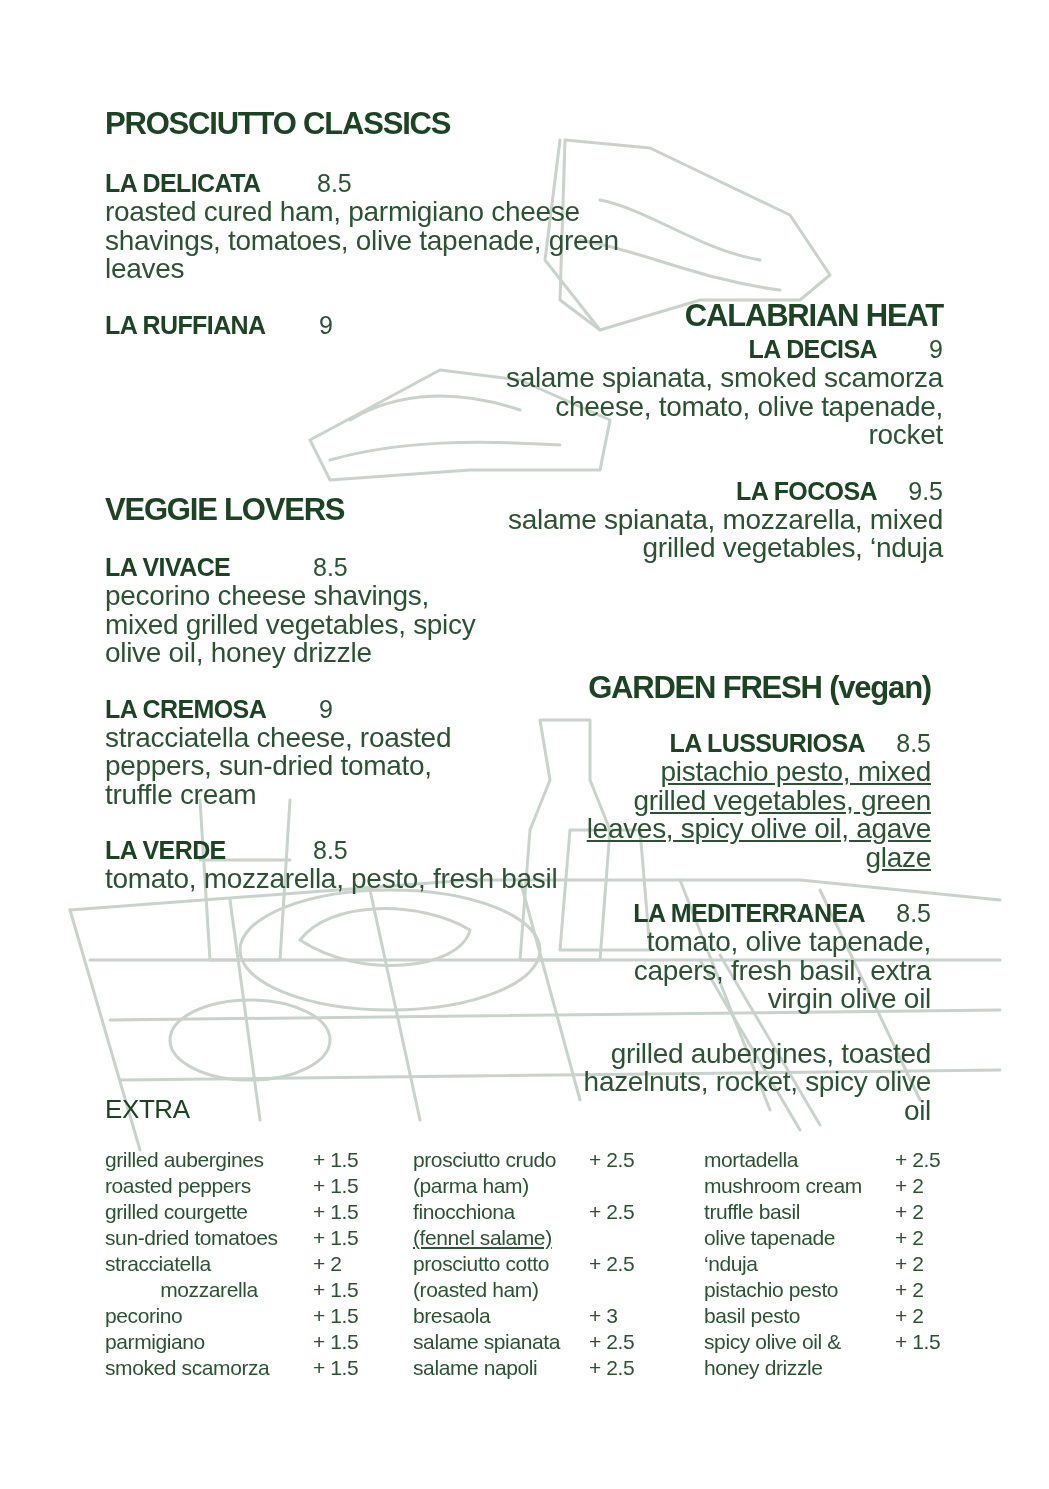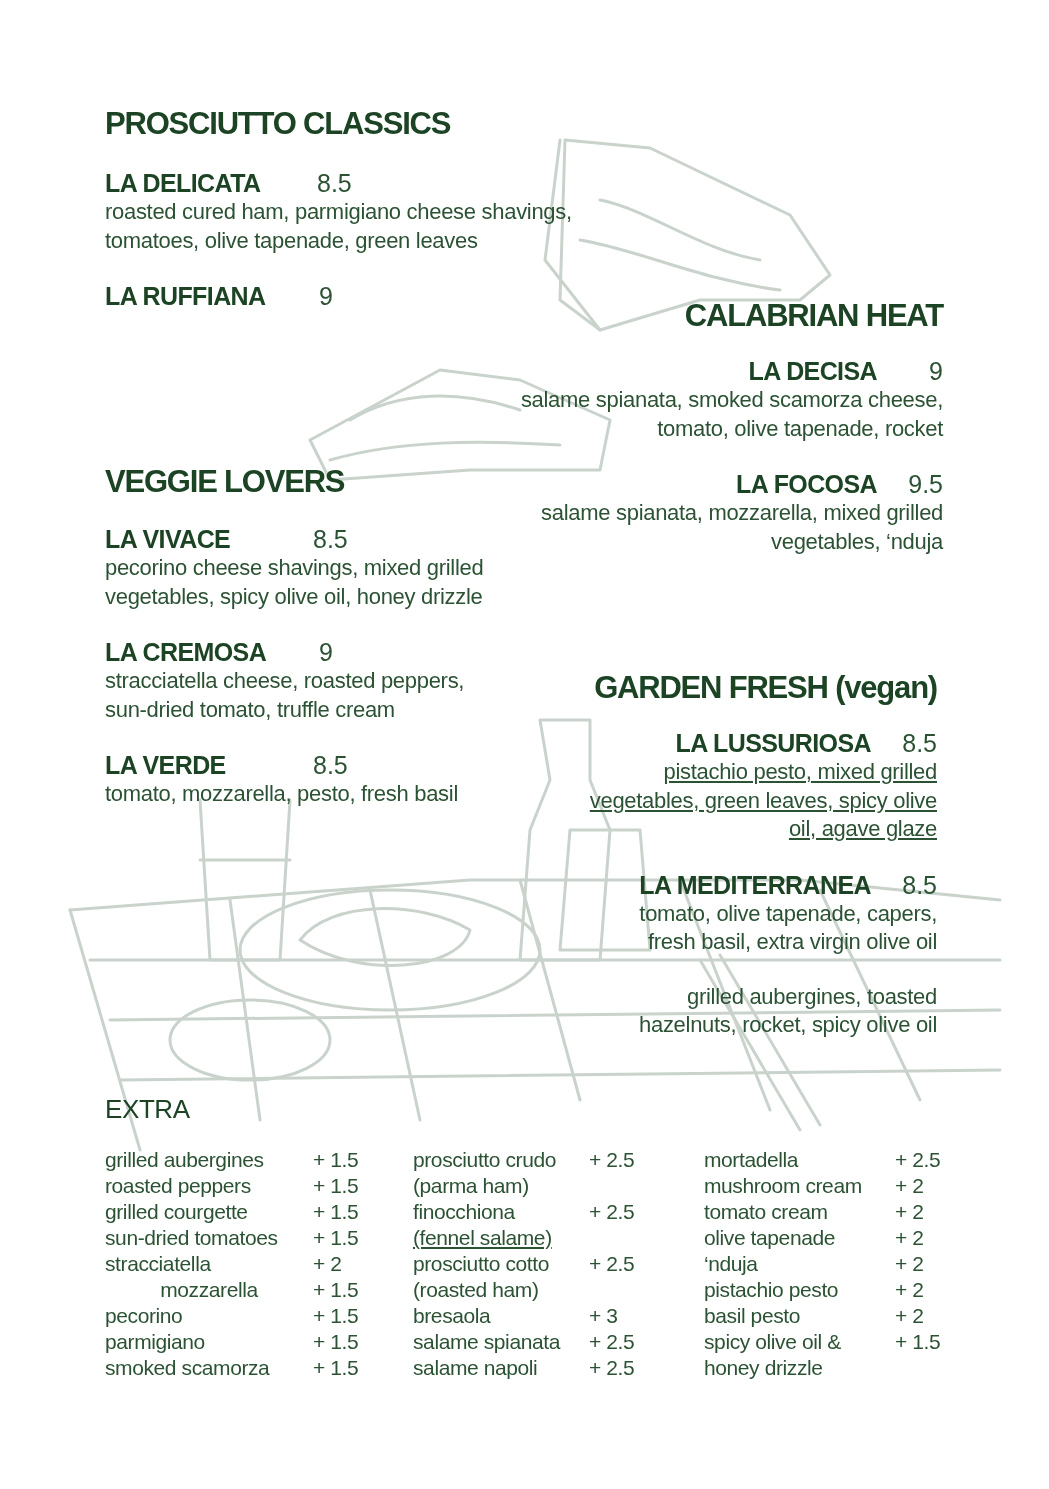--- a/index.html
+++ b/index.html
@@ -7,21 +7,21 @@
     width: 1049px; height: 1489px; background: #ffffff; position: relative; overflow: hidden;
     font-family: "Liberation Sans", sans-serif; color: #1f4a2a;
   }
   .bg { position: absolute; left: 0; top: 0; width: 1049px; height: 1489px; z-index: 0; }
   .layer { position: absolute; z-index: 1; }
   .sec-title { font-weight: 700; font-size: 31px; letter-spacing: -1.2px; color: #1c4424; line-height: 36px; }
   .item { margin-bottom: 26px; }
   .item-head { font-size: 25px; line-height: 30px; }
   .item-name { font-weight: 700; letter-spacing: -0.6px; color: #1c4424; }
   .item-price { font-weight: 400; color: #2c5234; }
-  .item-desc { font-size: 22px; line-height: 28.5px; color: #2c5234; letter-spacing: -0.3px; }
+  .item-desc { font-size: 28px; line-height: 28.5px; color: #2c5234; letter-spacing: -0.3px; }
   .right { text-align: right; }
   .extra-title { font-weight: 400; font-size: 26px; color: #1c4424; letter-spacing: -0.4px; }
   .extra-col { position: absolute; top: 1147px; font-size: 21px; line-height: 26px; color: #2c5234; letter-spacing: -0.4px; }
   .extra-row { display: flex; }
   .extra-row .n { white-space: nowrap; }
   .extra-row .p { white-space: nowrap; }
 </style>
 </head>
 <body>
 
@@ -68,48 +68,48 @@
   <div class="item">
     <div class="item-head"><span class="item-name" style="display:inline-block;width:212px;">LA DELICATA</span><span class="item-price">8.5</span></div>
     <div class="item-desc" style="width:560px;">roasted cured ham, parmigiano cheese shavings, tomatoes, olive tapenade, green leaves</div>
   </div>
   <div class="item">
     <div class="item-head"><span class="item-name" style="display:inline-block;width:214px;">LA RUFFIANA</span><span class="item-price">9</span></div>
   </div>
 </div>
 
 <div class="layer right" style="right:106px; top:298px; width:480px;">
-  <div class="sec-title" style="margin-bottom:22px;">CALABRIAN HEAT</div>
+  <div class="sec-title" style="">CALABRIAN HEAT</div>
   <div class="item">
     <div class="item-head"><span class="item-name">LA DECISA</span><span class="item-price" style="display:inline-block;width:66px;text-align:right;">9</span></div>
     <div class="item-desc" style="margin-left:auto;width:440px;">salame spianata, smoked scamorza cheese, tomato, olive tapenade, rocket</div>
   </div>
   <div class="item">
     <div class="item-head"><span class="item-name">LA FOCOSA</span><span class="item-price" style="display:inline-block;width:66px;text-align:right;">9.5</span></div>
     <div class="item-desc" style="margin-left:auto;width:480px;">salame spianata, mozzarella, mixed grilled vegetables, ‘nduja</div>
   </div>
 </div>
 
-<div class="layer" style="left:105px; top:464px; width:420px;">
+<div class="layer" style="left:105px; top:492px; width:420px;">
   <div class="sec-title" style="margin-bottom:24px;">VEGGIE LOVERS</div>
   <div class="item">
     <div class="item-head"><span class="item-name" style="display:inline-block;width:208px;">LA VIVACE</span><span class="item-price">8.5</span></div>
     <div class="item-desc" style="width:380px;">pecorino cheese shavings, mixed grilled vegetables, spicy olive oil, honey drizzle</div>
   </div>
   <div class="item">
     <div class="item-head"><span class="item-name" style="display:inline-block;width:214px;">LA CREMOSA</span><span class="item-price">9</span></div>
     <div class="item-desc" style="width:380px;">stracciatella cheese, roasted peppers, sun-dried tomato, truffle cream</div>
   </div>
   <div class="item">
     <div class="item-head"><span class="item-name" style="display:inline-block;width:208px;">LA VERDE</span><span class="item-price">8.5</span></div>
     <div class="item-desc" style="width:420px;white-space:nowrap;">tomato, mozzarella, pesto, fresh basil</div>
   </div>
 </div>
 
-<div class="layer right" style="right:112px; top:670px; width:380px;">
+<div class="layer right" style="right:118px; top:670px; width:380px;">
   <div class="sec-title" style="margin-bottom:22px;">GARDEN FRESH (vegan)</div>
   <div class="item">
     <div class="item-head"><span class="item-name">LA LUSSURIOSA</span><span class="item-price" style="display:inline-block;width:66px;text-align:right;">8.5</span></div>
     <div class="item-desc" style="margin-left:auto;width:350px;text-decoration:underline;">pistachio pesto, mixed grilled vegetables, green leaves, spicy olive oil, agave glaze</div>
   </div>
   <div class="item">
     <div class="item-head"><span class="item-name">LA MEDITERRANEA</span><span class="item-price" style="display:inline-block;width:66px;text-align:right;">8.5</span></div>
     <div class="item-desc" style="margin-left:auto;width:350px;">tomato, olive tapenade, capers, fresh basil, extra virgin olive oil</div>
   </div>
   <div class="item">
@@ -200,21 +200,21 @@
 <div class="layer extra-col" style="left:704px; width:245px;">
   <div class="extra-row">
       <span class="n" style="width:191px;">mortadella</span>
       <span class="p">+ 2.5</span>
     </div>
   <div class="extra-row">
       <span class="n" style="width:191px;">mushroom cream</span>
       <span class="p">+ 2</span>
     </div>
   <div class="extra-row">
-      <span class="n" style="width:191px;">tomato cream</span>
+      <span class="n" style="width:191px;">truffle basil</span>
       <span class="p">+ 2</span>
     </div>
   <div class="extra-row">
       <span class="n" style="width:191px;">olive tapenade</span>
       <span class="p">+ 2</span>
     </div>
   <div class="extra-row">
       <span class="n" style="width:191px;">‘nduja</span>
       <span class="p">+ 2</span>
     </div>

